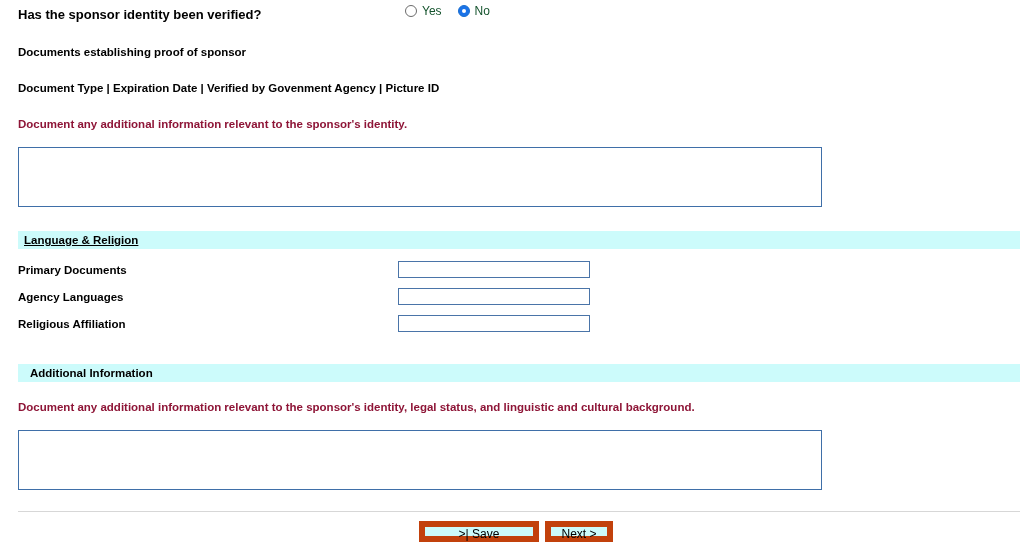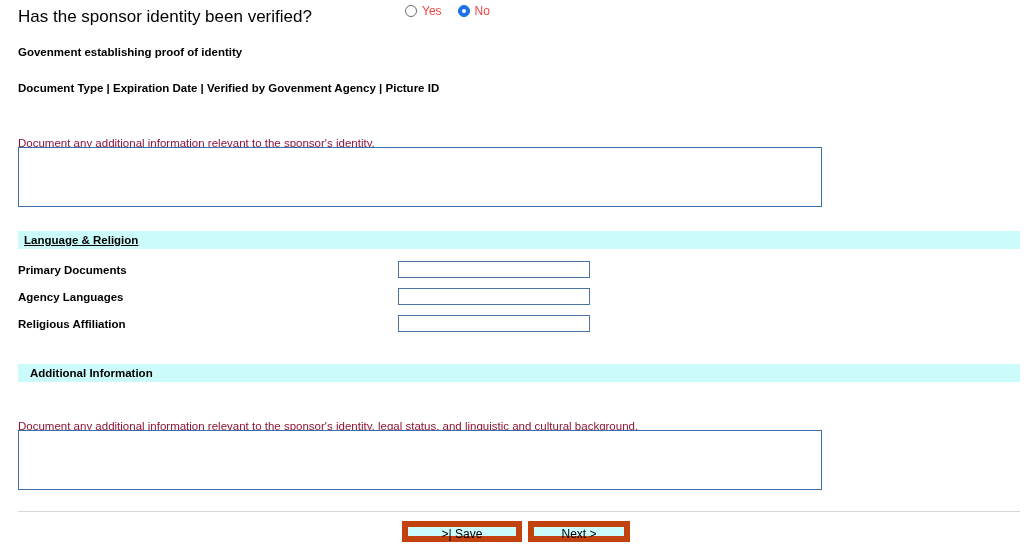--- a/index.html
+++ b/index.html
@@ -24,22 +24,22 @@
 
   
   .row-verify {
     position: absolute;
     left: 18px;
     top: 4px;
     width: 990px;
     height: 22px;
   }
   .label-bold {
-    font-weight: normal;
-    font-size: 17px;
+    font-weight: bold;
+    font-size: 13px;
     color: #000;
   }
   .verify-question {
     position: absolute;
     left: 0;
     top: 3px;
   }
   .radio-group {
     position: absolute;
     left: 387px;
@@ -69,21 +69,21 @@
     position: absolute;
     left: 3px;
     top: 3px;
     width: 4px;
     height: 4px;
     border-radius: 50%;
     background: #ffffff;
   }
   .radio-label {
     font-size: 12px;
-    color: #ef4444;
+    color: #14532d;
     margin-right: 14px;
     vertical-align: middle;
   }
 
   
   .proof-heading {
     position: absolute;
     left: 18px;
     top: 46px;
     font-weight: bold;
@@ -93,23 +93,22 @@
     position: absolute;
     left: 18px;
     top: 82px;
     font-weight: bold;
     font-size: 11.5px;
   }
 
   
   .instruction {
     color: #8e1537;
-    font-weight: normal;
-    font-size: 11.5px;
-    margin-top: 19px;
+    font-weight: bold;
+    font-size: 11.5px;
   }
   .instruction-1 {
     position: absolute;
     left: 18px;
     top: 118px;
   }
   .instruction-2 {
     position: absolute;
     left: 18px;
     top: 401px;
@@ -208,38 +207,38 @@
     background: #ccfbfb;
     border: 6px solid #c2410c;
     font-family: "Liberation Sans", sans-serif;
     font-size: 12px;
     color: #000;
     height: 21px;
     cursor: pointer;
     padding: 0 10px;
   }
   #btn-save { width: 120px; }
-  #btn-next { width: 102px; }
+  #btn-next { width: 68px; }
 </style>
 </head>
 <body>
 
 <div class="page">
 
   <div class="row-verify">
     <span class="label-bold verify-question">Has the sponsor identity been verified?</span>
     <span class="radio-group">
       <span class="radio"></span>
       <span class="radio-label">Yes</span>
       <span class="radio checked"></span>
       <span class="radio-label">No</span>
     </span>
   </div>
 
-  <div class="proof-heading">Govenment establishing proof of identity</div>
+  <div class="proof-heading">Documents establishing proof of sponsor</div>
 
   <div class="proof-columns">Document Type | Expiration Date | Verified by Govenment Agency | Picture ID</div>
 
   <div class="instruction instruction-1">Document any additional information relevant to the sponsor's identity.</div>
 
   <textarea id="note-identity" class="note" placeholder="" style=""></textarea>
 
   <div class="section-bar" id="bar-language">Language &amp; Religion</div>
 
   <div class="field-label" id="label-primary-language">Primary Documents</div>

